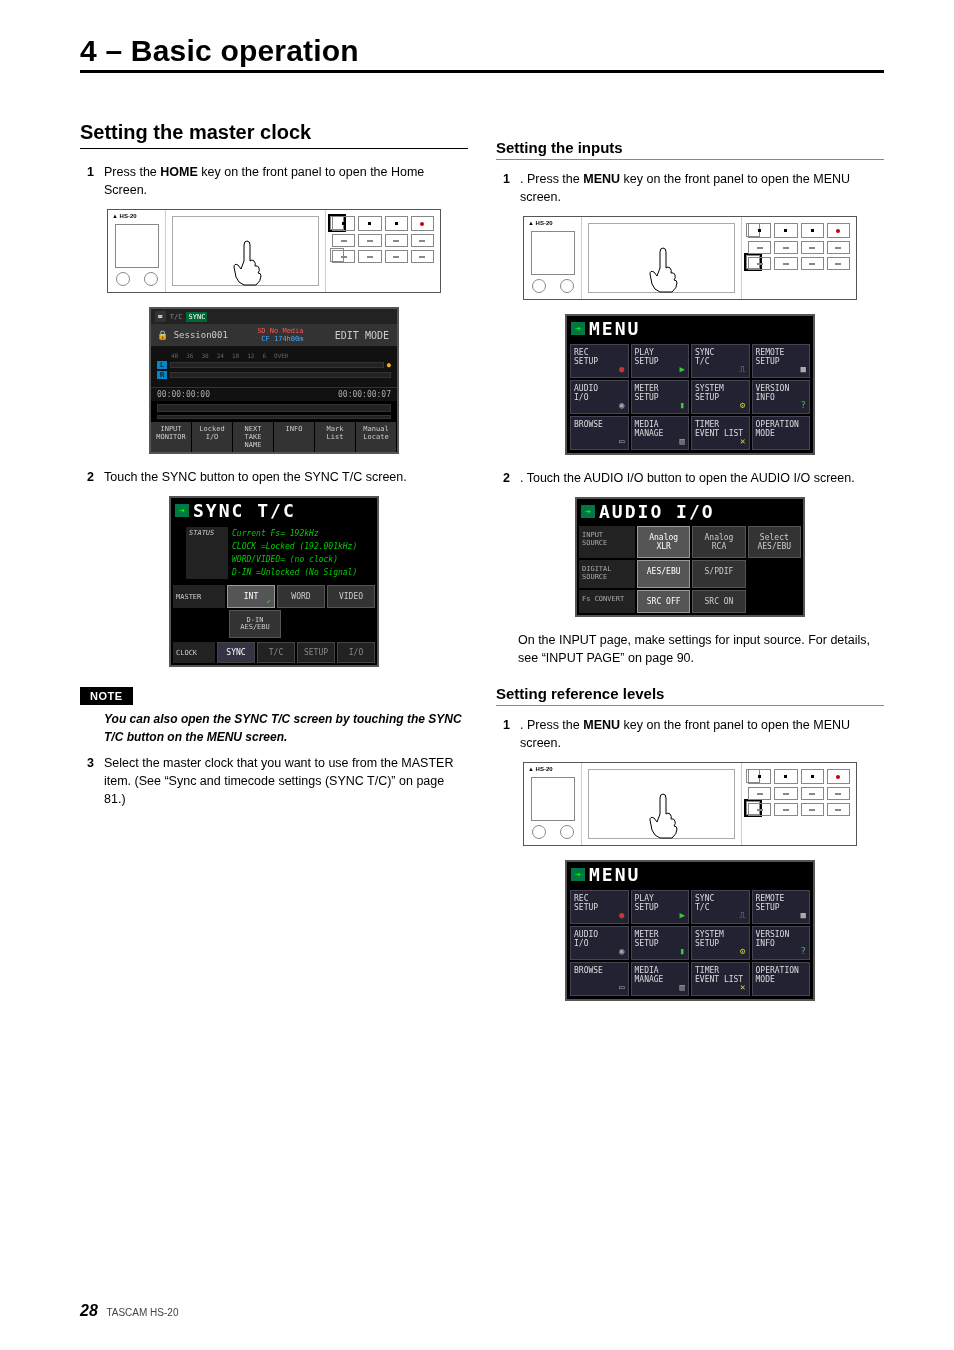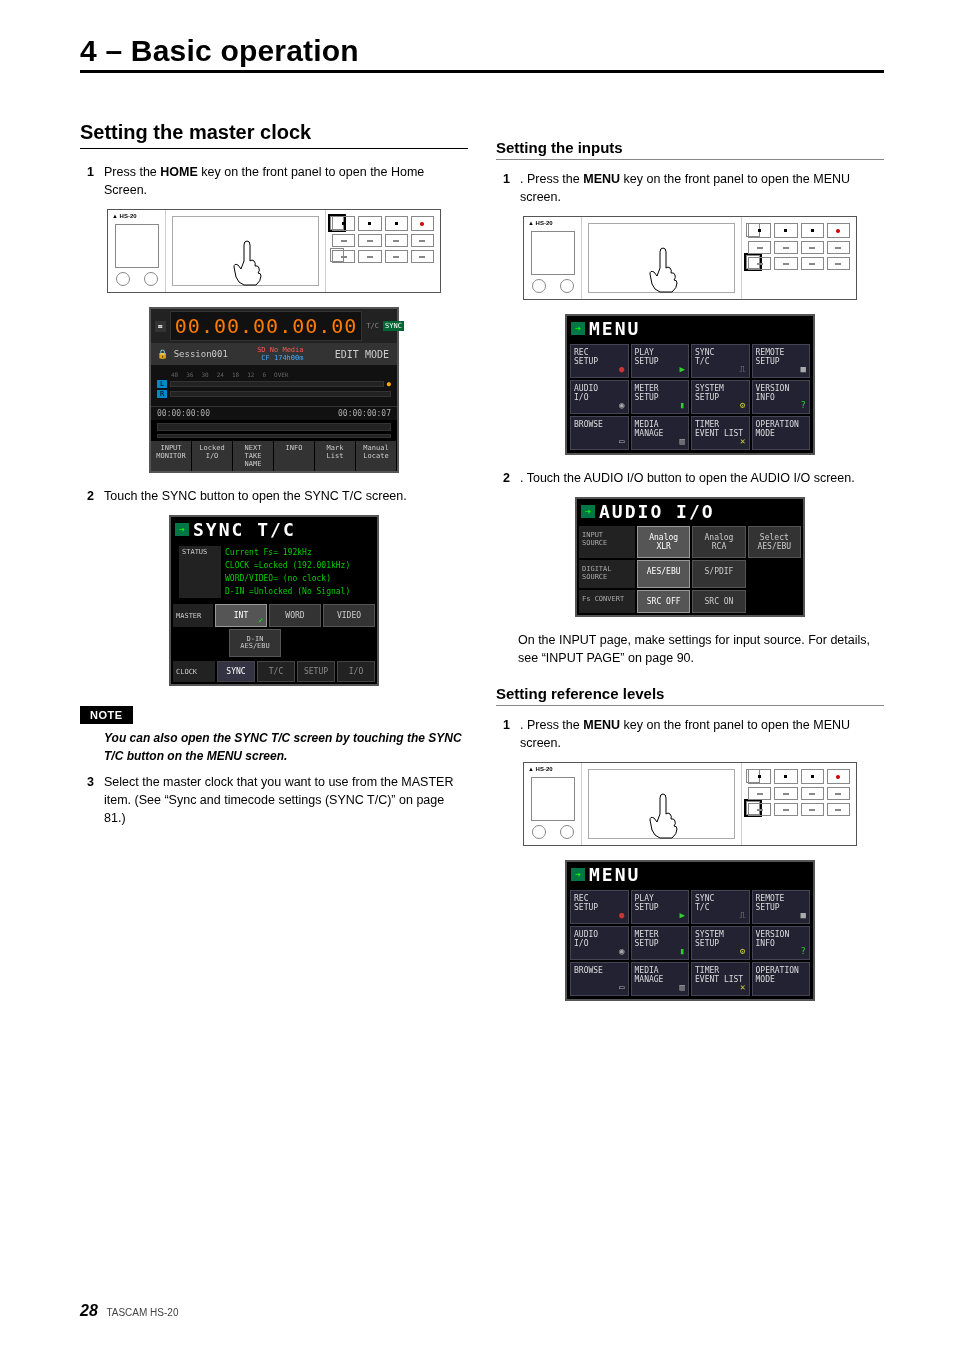--- a/index.html
+++ b/index.html
@@ -58,26 +58,26 @@
   
   .ui { width:250px; border:2px solid #555; background:#111; color:#fff; font-family:monospace; }
   .ui-title { display:flex; align-items:center; background:#000; padding:2px 4px; gap:4px; }
   .ui-title .arrow { background:#074; color:#0f0; padding:1px 4px; font-size:10px; }
   .ui-title .txt { font-size:18px; font-weight:bold; letter-spacing:2px; color:#fff; }
   .ui-grid { display:grid; grid-template-columns:repeat(4,1fr); gap:2px; padding:3px; background:#000; }
   .ui-cell { background:#223; border:1px solid #445; font-size:8px; padding:4px 3px 2px 3px; min-height:34px; position:relative; line-height:1.1; color:#ddd; }
   .ui-cell .ic { position:absolute; bottom:2px; right:3px; font-size:9px; }
 
   
-  .sync-status { background:#000; padding:4px 8px; font-size:8px; color:#0c0; }
+  .sync-status { background:#000; padding:4px 15px; font-size:8px; color:#0c0;font-style:italic; }
   .sync-status .row { display:flex; }
   .sync-status .lab { background:#222; color:#ccc; width:42px; padding:2px 3px; font-size:7px; }
   .sync-status .val { padding:2px 4px; flex:1; }
   .sync-btnrow { display:flex; gap:2px; padding:2px; background:#000; }
-  .sync-btnrow .lab { background:#222; color:#ccc; width:40px; font-size:7px; display:flex; align-items:center; padding:0 3px; }
+  .sync-btnrow .lab { background:#222; color:#ccc; width:52px; font-size:7px; display:flex; align-items:center; padding:0 3px; }
   .sync-btn { flex:1; background:#333; border:1px solid #555; font-size:8px; padding:6px 2px; text-align:center; color:#ccc; }
   .sync-btn.sel { background:#555; border:1px solid #999; color:#fff; position:relative; }
   .sync-btn.sel::after { content:"✓"; color:#0f0; position:absolute; bottom:1px; right:3px; font-size:8px; }
   .sync-tabs { display:flex; gap:2px; padding:2px; background:#000; }
   .sync-tab { flex:1; background:#222; font-size:8px; padding:5px 2px; text-align:center; color:#888; border:1px solid #444; }
   .sync-tab.act { color:#fff; background:#334; }
   .sync-row2 { display:flex; gap:14px; padding:0 2px 2px 2px; background:#000; }
 
   
   .aio-grid { display:grid; grid-template-columns:56px 1fr 1fr 1fr; gap:2px; padding:2px; background:#000; }
@@ -175,21 +175,20 @@
               </div>
             </div>
           </div>
       </div>
 
       
       <div class="fig fig-center">
         <div class="lcd-home">
           <div class="top">
             <span style="background:#333;padding:1px 3px;">≡</span>
-            <div class="tc">00.00.00.00.00</div>
             <span style="font-size:7px;color:#888">T/C</span>
             <span style="background:#063;font-size:7px;padding:1px 2px;">SYNC</span>
           </div>
           <div class="sess">
             <span>🔒 <span>Session001</span></span>
             <span style="text-align:right;font-size:7px;">
               <span style="color:#f55">SD No Media</span><br>
               <span style="color:#4af">CF 174h00m</span>
             </span>
             <span style="background:#333;font-size:10px;padding:2px;">EDIT MODE</span>

